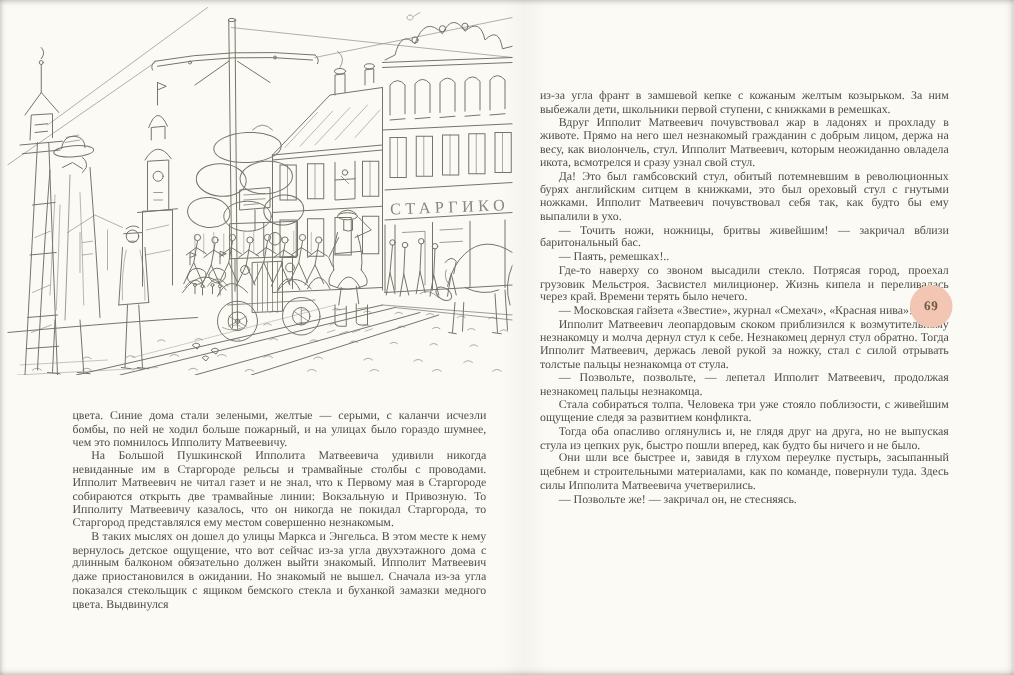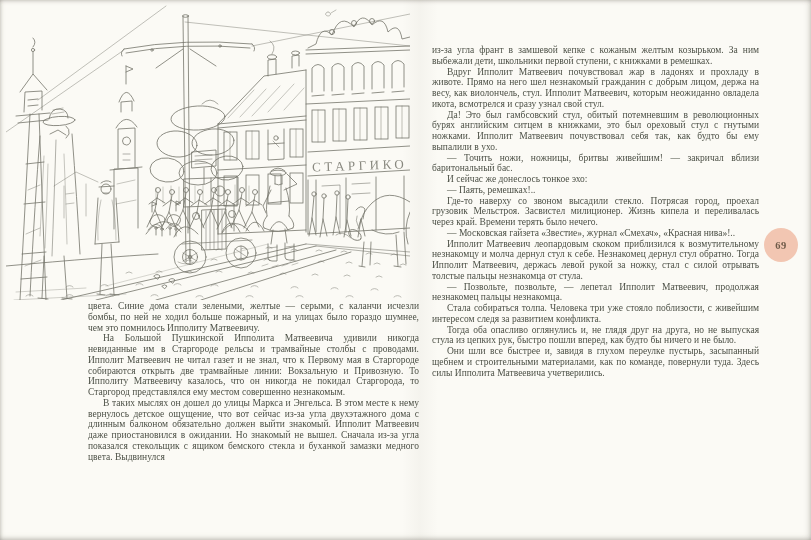--- a/index.html
+++ b/index.html
@@ -19,25 +19,25 @@
     pointer-events:none;
   }
   .illus{position:absolute;left:6px;top:4px;width:404px;height:296px;color:var(--sketch,#75756b);}
   .illus svg{width:100%;height:100%;display:block;}
   .textcol{
     position:absolute;color:var(--ink,#4c5046);
     font-size:9.5px;line-height:10.75px;text-align:justify;
     hyphens:auto;-webkit-hyphens:auto;
   }
   .textcol p{margin:0;text-indent:15px;}
-  .textcol p.cont{text-indent:0;}
-  .left-text{left:88px;top:301px;width:331px;}
+  .textcol p.cont{text-indent:0;margin-top:27px;}
+  .left-text{left:58px;top:301px;width:331px;}
   .right-text{left:432px;top:45px;width:327px;}
   .page-badge{
-    position:absolute;left:764px;top:228px;width:34px;height:34px;border-radius:50%;
+    position:absolute;left:728px;top:228px;width:34px;height:34px;border-radius:50%;
     background:var(--badge-bg,#f2c6b2);color:var(--badge-text,#6f5b49);
     display:flex;align-items:center;justify-content:center;
     font-size:10.5px;font-weight:bold;letter-spacing:.5px;
     font-family:"Liberation Serif","DejaVu Serif",serif;
   }
   .sign-text{
     font-family:"Liberation Serif","DejaVu Serif",serif;
     font-size:13px;letter-spacing:3.5px;fill:currentColor;opacity:.85;
   }
 </style>
@@ -312,28 +312,28 @@
       <p>В таких мыслях он дошел до улицы Маркса и Энгельса. В этом месте к нему вернулось детское ощущение, что вот сейчас из-за угла двухэтажного дома с длинным балконом обязательно должен выйти знакомый. Ипполит Матвеевич даже приостановился в ожидании. Но знакомый не вышел. Сначала из-за угла показался стекольщик с ящиком бемского стекла и буханкой замазки медного цвета. Выдвинулся</p>
     </div>
   </div>
 
   <div>
     <div class="textcol right-text">
       <p class="cont">из-за угла франт в замшевой кепке с кожаным желтым козырьком. За ним выбежали дети, школьники первой ступени, с книжками в ремешках.</p>
       <p>Вдруг Ипполит Матвеевич почувствовал жар в ладонях и прохладу в животе. Прямо на него шел незнакомый гражданин с добрым лицом, держа на весу, как виолончель, стул. Ипполит Матвеевич, которым неожиданно овладела икота, всмотрелся и сразу узнал свой стул.</p>
       <p>Да! Это был гамбсовский стул, обитый потемневшим в революционных бурях английским ситцем в книжками, это был ореховый стул с гнутыми ножками. Ипполит Матвеевич почувствовал себя так, как будто бы ему выпалили в ухо.</p>
       <p>— Точить ножи, ножницы, бритвы живейшим! — закричал вблизи баритональный бас.</p>
-      <p>И сейчас же донеслось тонкое эхо:</p>
       <p>— Паять, ремешках!..</p>
       <p>Где-то наверху со звоном высадили стекло. Потрясая город, проехал грузовик Мельстроя. Засвистел милиционер. Жизнь кипела и переливалась через край. Времени терять было нечего.</p>
       <p>— Московская гайзета «Звестие», журнал «Смехач», «Красная нива»!..</p>
       <p>Ипполит Матвеевич леопардовым скоком приблизился к возмутительному незнакомцу и молча дернул стул к себе. Незнакомец дернул стул обратно. Тогда Ипполит Матвеевич, держась левой рукой за ножку, стал с силой отрывать толстые пальцы незнакомца от стула.</p>
       <p>— Позвольте, позвольте, — лепетал Ипполит Матвеевич, продолжая незнакомец пальцы незнакомца.</p>
-      <p>Стала собираться толпа. Человека три уже стояло поблизости, с живейшим интересом следя за развитием конфликта.</p>
+      <p>Стала собираться толпа. Человека три уже стояло поблизости, с живейшим ощущение следя за развитием конфликта.</p>
       <p>Тогда оба опасливо оглянулись и, не глядя друг на друга, но не выпуская стула из цепких рук, быстро пошли вперед, как будто бы ничего и не было.</p>
       <p>Они шли все быстрее и, завидя в глухом переулке пустырь, засыпанный щебнем и строительными материалами, как по команде, повернули туда. Здесь силы Ипполита Матвеевича учетверились.</p>
+      <p>— Позвольте же! — закричал он, не стесняясь.</p>
     </div>
 
     <div class="page-badge">
       <span>69</span>
     </div>
   </div>
 </div>
 
 </body></html>

